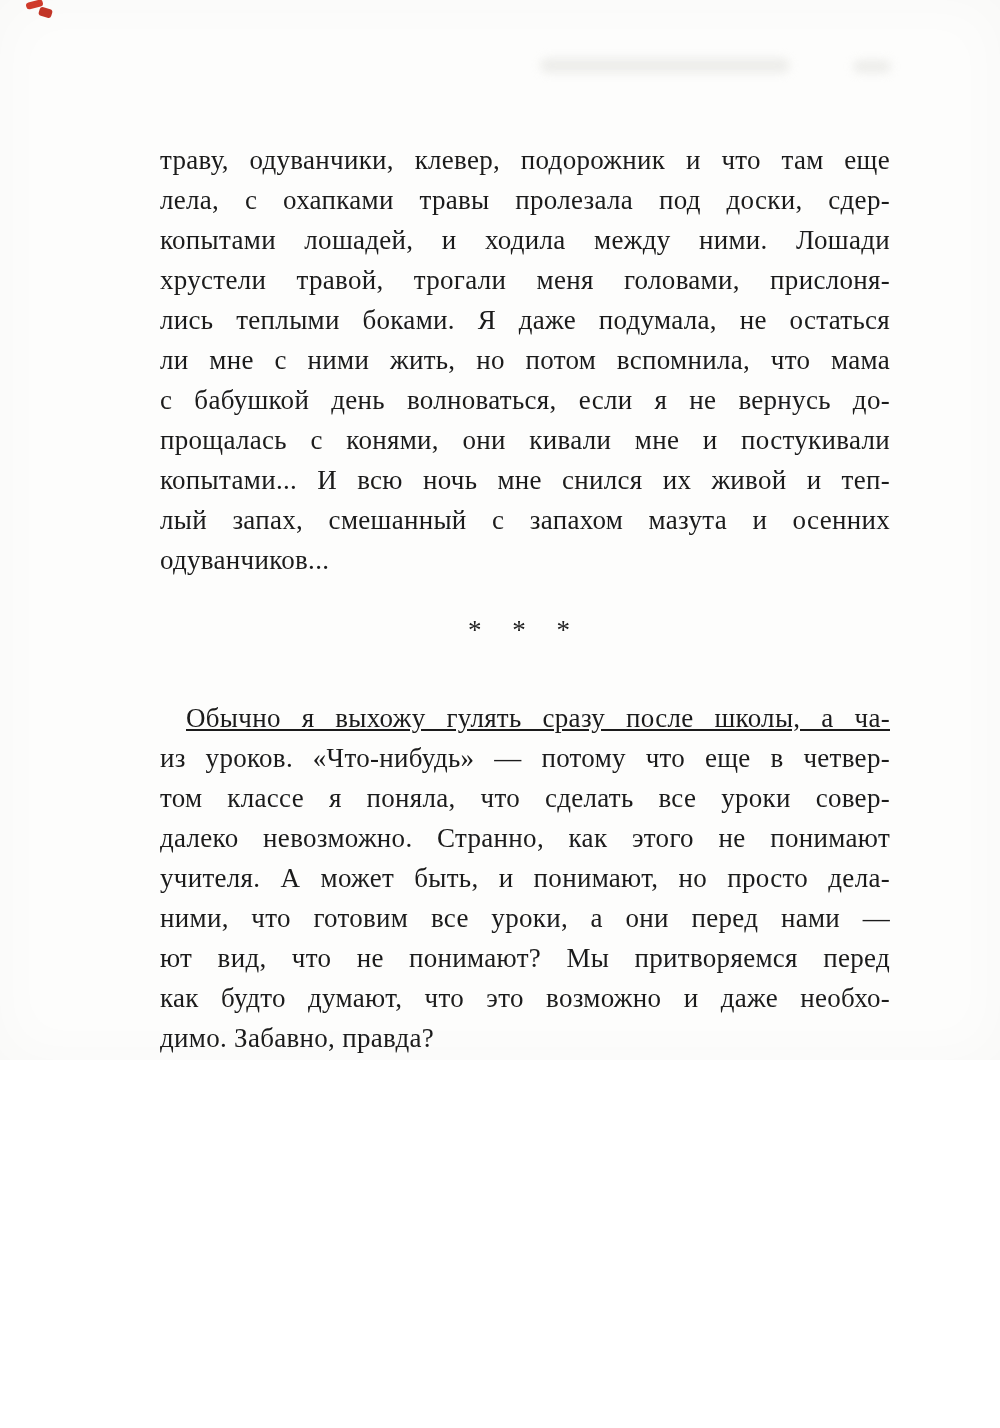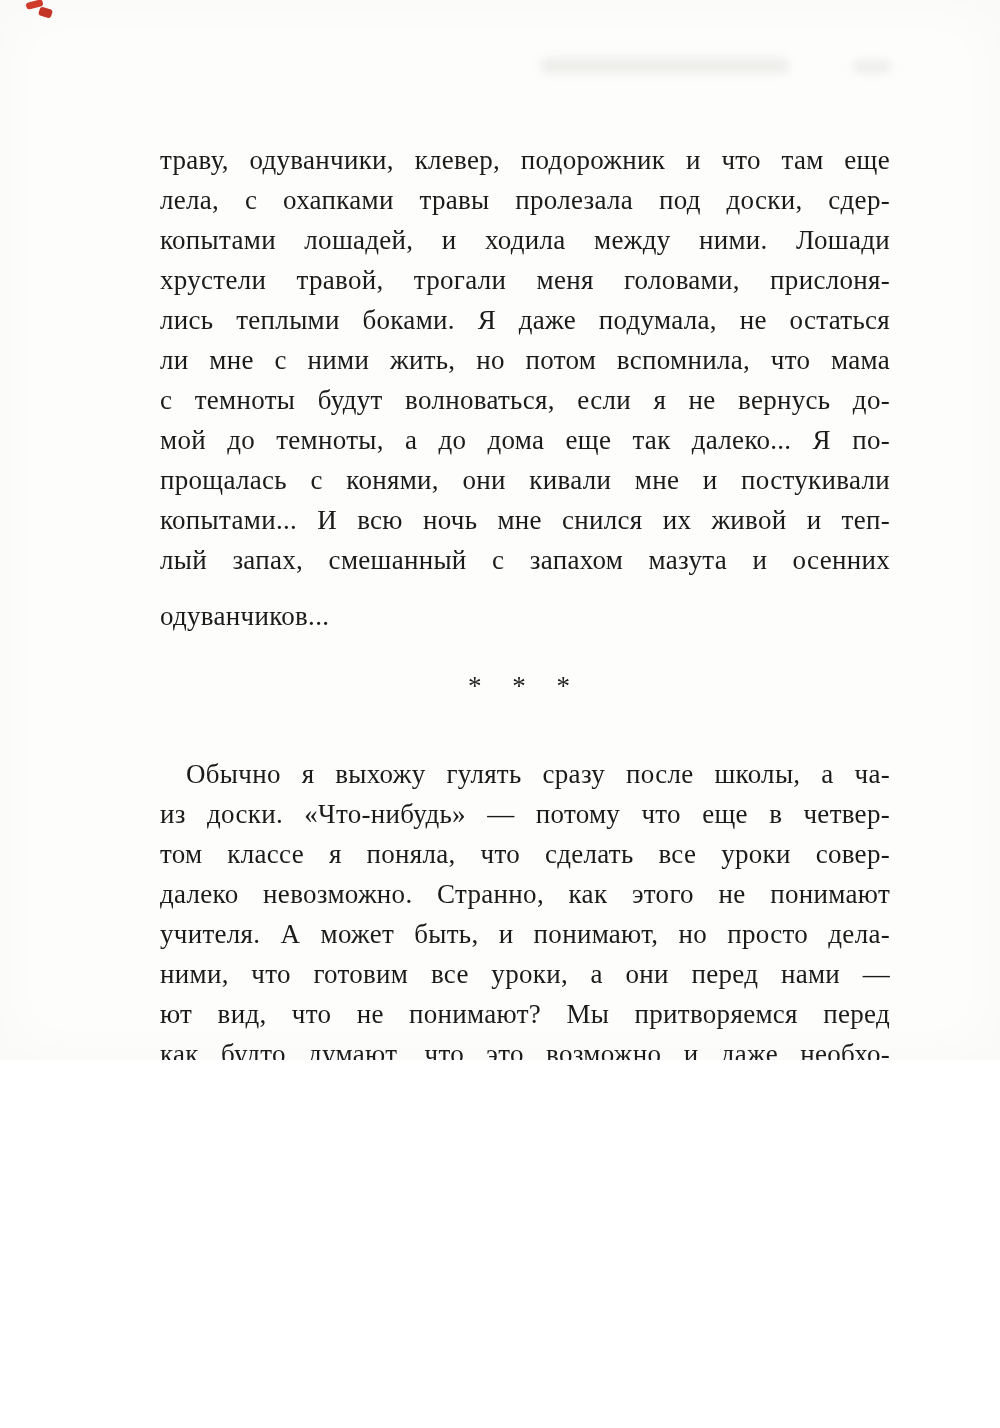--- a/index.html
+++ b/index.html
@@ -26,24 +26,24 @@
     line-height: 40px;
     letter-spacing: 0.3px;
   }
   .para { margin: 0; }
   .para .line {
     text-align: justify;
     text-align-last: justify;
   }
   .para.last-left .line:last-child {
     text-align-last: left;
-    margin-top: 16px;
   }
   .para.indent .line:first-child {
     text-indent: 26px;
+    text-decoration: underline;
   }
   .separator {
     text-align: center;
     font-size: 27px;
     line-height: 40px;
     letter-spacing: 12px;
     margin: 30px 0 48px 0;
     color: #222;
   }
   .page-number {
@@ -95,33 +95,32 @@
 
   <div class="text-block">
 
     <div class="para last-left">
         <div class="line">траву, одуванчики, клевер, подорожник и что там еще</div>
         <div class="line">лела, с охапками травы пролезала под доски, сдер-</div>
         <div class="line">копытами лошадей, и ходила между ними. Лошади</div>
         <div class="line">хрустели травой, трогали меня головами, прислоня-</div>
         <div class="line">лись теплыми боками. Я даже подумала, не остаться</div>
         <div class="line">ли мне с ними жить, но потом вспомнила, что мама</div>
-        <div class="line">с темноты будут волноваться, если я не вернусь до-</div>
-        <div class="line">мой до темноты, а до дома еще так далеко... Я по-</div>
+        <div class="line">с бабушкой день волноваться, если я не вернусь до-</div>
         <div class="line">прощалась с конями, они кивали мне и постукивали</div>
         <div class="line">копытами... И всю ночь мне снился их живой и теп-</div>
         <div class="line">лый запах, смешанный с запахом мазута и осенних</div>
         <div class="line">одуванчиков...</div>
       </div>
 
     <div class="separator">* * *</div>
 
     <div class="para indent last-left">
         <div class="line">Обычно я выхожу гулять сразу после школы, а ча-</div>
-        <div class="line">из доски. «Что-нибудь» — потому что еще в четвер-</div>
+        <div class="line">из уроков. «Что-нибудь» — потому что еще в четвер-</div>
         <div class="line">том классе я поняла, что сделать все уроки совер-</div>
         <div class="line">далеко невозможно. Странно, как этого не понимают</div>
         <div class="line">учителя. А может быть, и понимают, но просто дела-</div>
         <div class="line">ними, что готовим все уроки, а они перед нами —</div>
         <div class="line">ют вид, что не понимают? Мы притворяемся перед</div>
         <div class="line">как будто думают, что это возможно и даже необхо-</div>
         <div class="line">димо. Забавно, правда?</div>
       </div>
 
 

